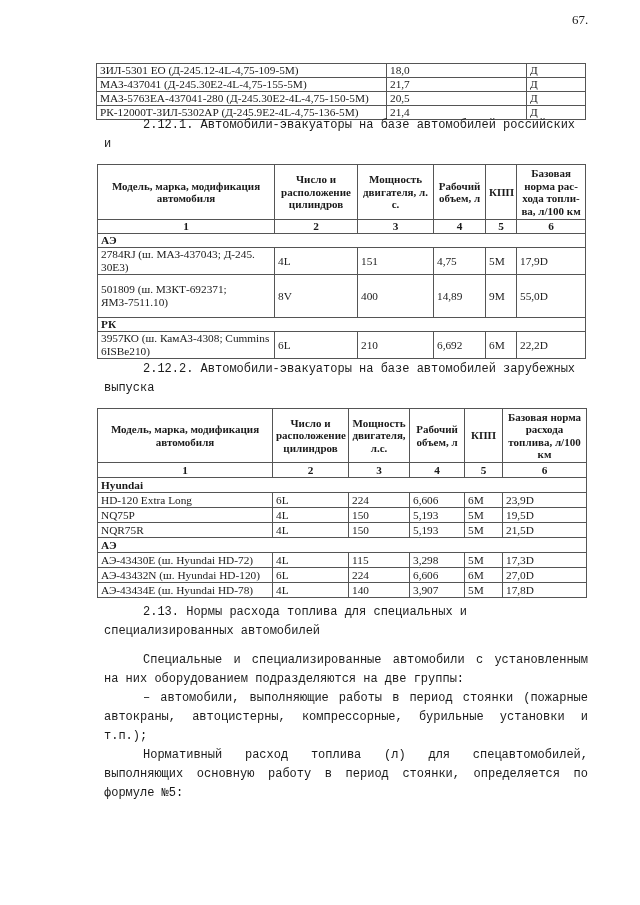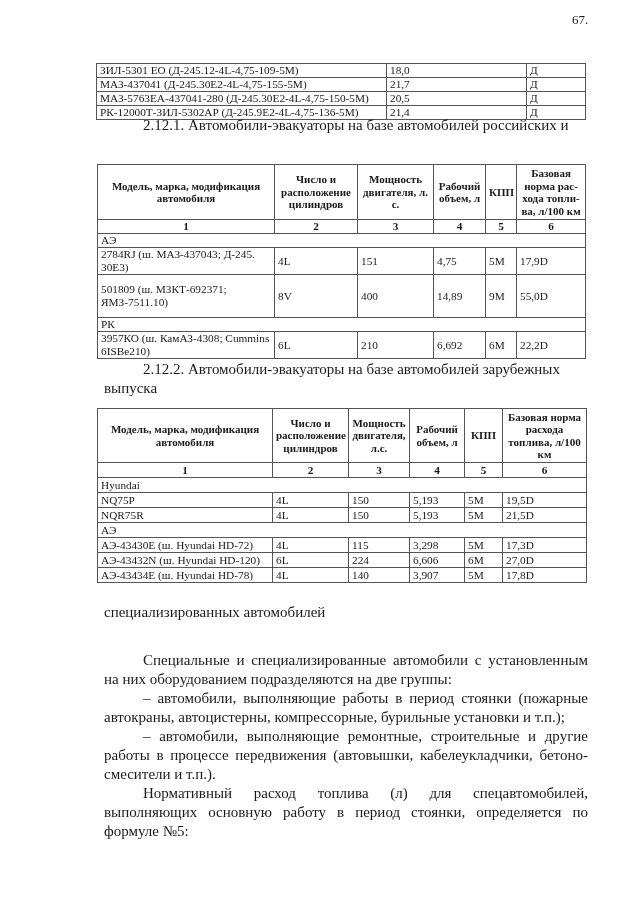--- a/index.html
+++ b/index.html
@@ -5,28 +5,28 @@
   html, body { margin: 0; padding: 0; }
   body {
     width: 640px; height: 905px; background: #ffffff; position: relative; overflow: hidden;
     font-family: "Liberation Serif", "DejaVu Serif", serif; color: #1a1a1a;
   }
   .page-num { position: absolute; left: 572px; top: 12px; font-size: 13px; }
   table { border-collapse: collapse; position: absolute; table-layout: fixed; }
   td, th { border: 1px solid #555; padding: 0 3px; font-size: 11.3px; line-height: 13px; }
   th { font-weight: bold; text-align: center; font-size: 11px; line-height: 12.5px; }
   .c { text-align: left; }
-  .grp td { font-weight: normal; }
+  .grp td { font-weight: bold; }
   #t1 { left: 96px; top: 56px; width: 489px; margin-top: 7px; }
   #t1 td { height: 13px; line-height: 13px; }
   #t2 { left: 97px; top: 164px; width: 488px; }
   #t3 { left: 97px; top: 408px; width: 489px; }
   #t3 td { height: 14px; line-height: 14px; }
   .colnum td { font-weight: bold; text-align: center; }
-  .para { position: absolute; font-size: 15px; line-height: 19px; }
+  .para { position: absolute; font-size: 12px; line-height: 19px; font-family: Liberation Mono, monospace; }
   .heading { left: 104px; width: 484px; }
   .body-text { left: 104px; width: 484px; text-align: justify; }
   .indent { text-indent: 39px; }
   .para p { margin: 0; }
 </style>
 </head>
 <body>
 
 <div class="page-num">67.</div>
 
@@ -154,20 +154,28 @@
         <td>2</td>
         <td>3</td>
         <td>4</td>
         <td>5</td>
         <td>6</td>
       </tr>
       <tr class="grp">
         <td colspan="6">Hyundai</td>
       </tr>
       <tr>
+        <td>HD-120 Extra Long</td>
+        <td class="c">6L</td>
+        <td class="c">224</td>
+        <td class="c">6,606</td>
+        <td class="c">6M</td>
+        <td class="c">23,9D</td>
+      </tr>
+      <tr>
         <td>NQ75P</td>
         <td class="c">4L</td>
         <td class="c">150</td>
         <td class="c">5,193</td>
         <td class="c">5M</td>
         <td class="c">19,5D</td>
       </tr>
       <tr>
         <td>NQR75R</td>
         <td class="c">4L</td>
@@ -200,21 +208,21 @@
         <td class="c">4L</td>
         <td class="c">140</td>
         <td class="c">3,907</td>
         <td class="c">5M</td>
         <td class="c">17,8D</td>
       </tr>
     </tbody>
 </table>
 
 <div class="para heading" style="top:603px;">
+  <p class="indent">2.13. Нормы расхода топлива для специальных и</p>
   <p>специализированных автомобилей</p>
 </div>
 
 <div class="para body-text" style="top:651px;">
   <p class="indent">Специальные и специализированные автомобили с установленным на них оборудованием подразделяются на две группы:</p>
   <p class="indent">– автомобили, выполняющие работы в период стоянки (пожарные автокраны, автоцистерны, компрессорные, бурильные установки и т.п.);</p>
-  <p class="indent">– автомобили, выполняющие ремонтные, строительные и другие работы в процессе передвижения (автовышки, кабелеукладчики, бетоно-смесители и т.п.).</p>
   <p class="indent">Нормативный расход топлива (л) для спецавтомобилей, выполняющих основную работу в период стоянки, определяется по формуле №5:</p>
 </div>
 
 </body></html>

